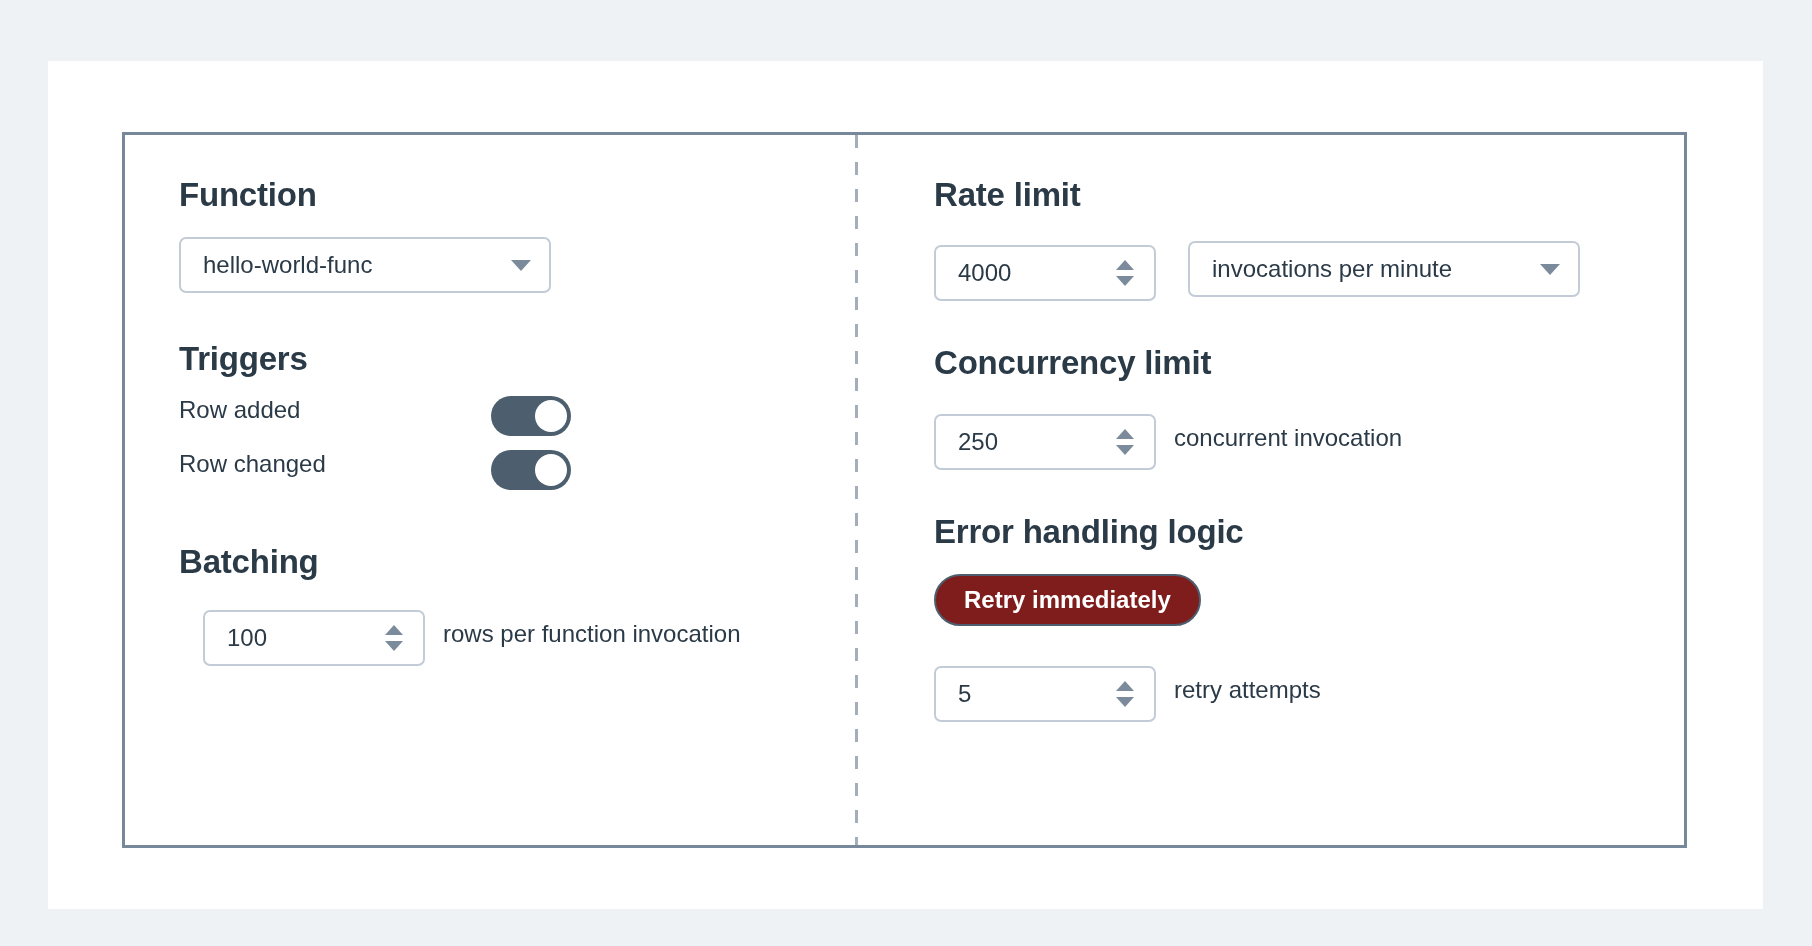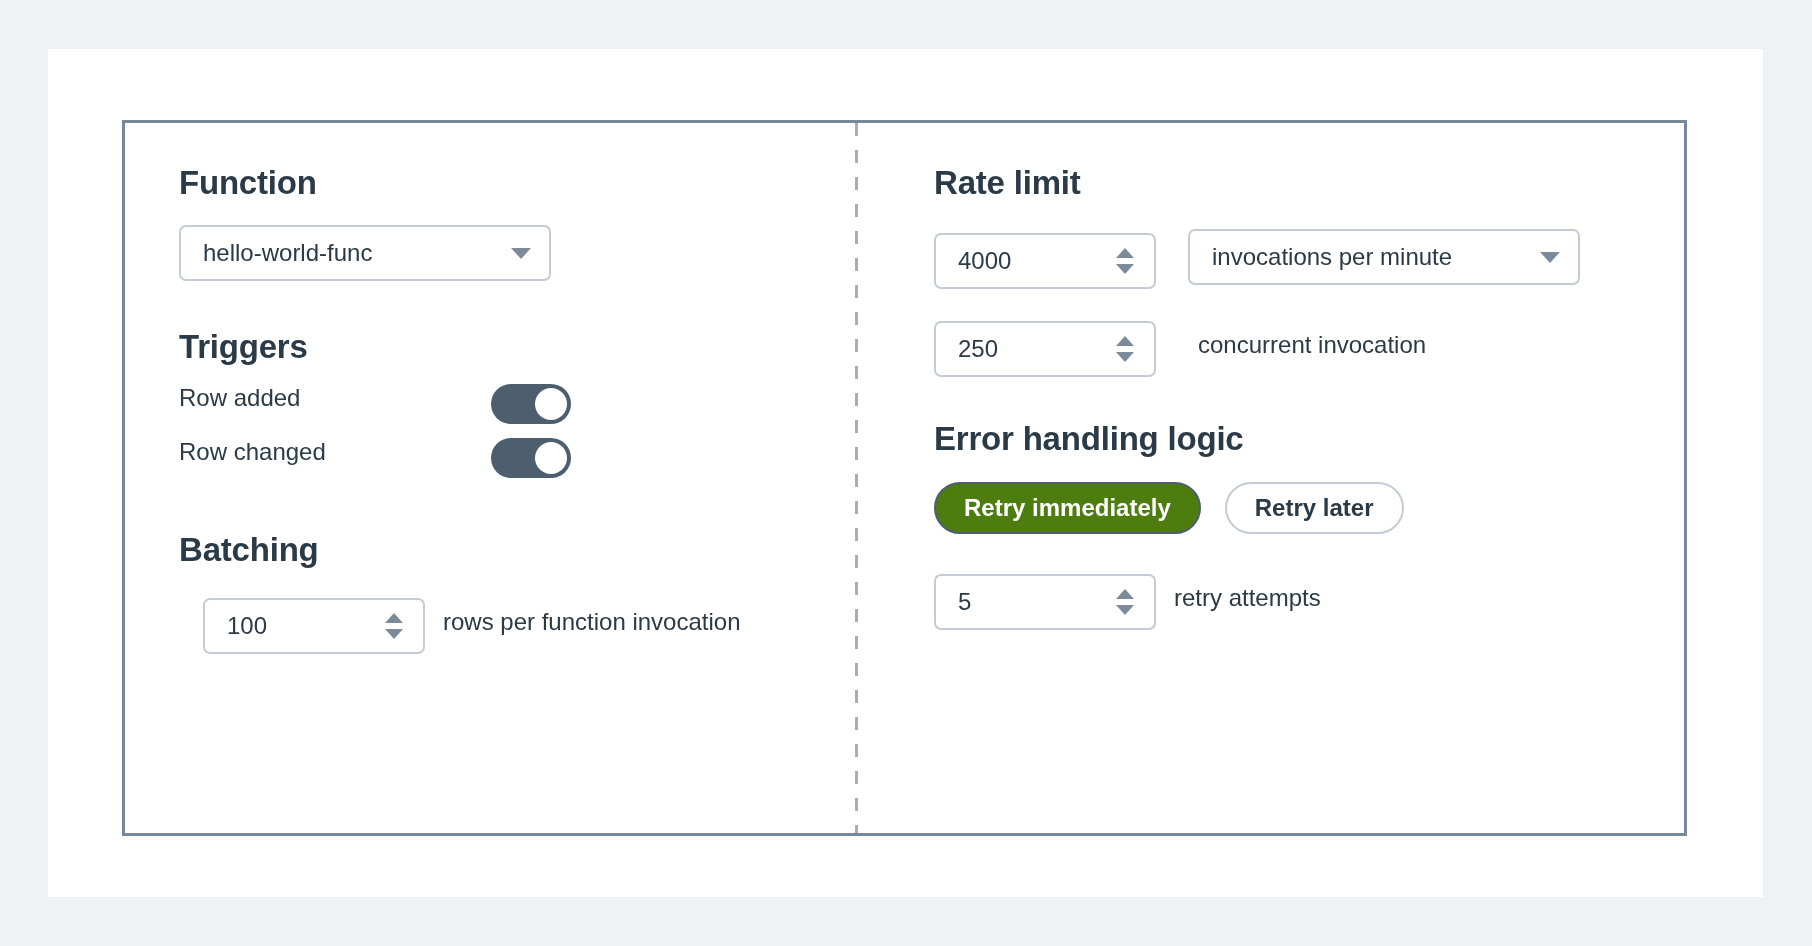--- a/index.html
+++ b/index.html
@@ -12,21 +12,21 @@
     background: #eef2f5;
     font-family: "Liberation Sans", sans-serif;
     -webkit-font-smoothing: antialiased;
     overflow: hidden;
   }
 
   
   .card {
     position: absolute;
     left: 48px;
-    top: 49px;
+    top: 61px;
     width: 1715px;
     height: 848px;
     background: #ffffff;
   }
 
   
   .panel {
     position: absolute;
     left: 74px;   
     top: 71px;    
@@ -195,21 +195,21 @@
     border-radius: 26px;
     display: flex;
     align-items: center;
     justify-content: center;
     padding: 0 28px;
     font-size: 24px;
     font-weight: bold;
     white-space: nowrap;
   }
   .pill.selected {
-    background: #4d7c0f;
+    background: #7f1d1d;
     color: #ffffff;
     border: 2px solid #4d5f6e;
   }
   .pill.unselected {
     background: #ffffff;
     color: #2b3a47;
     border: 2px solid #c3ccd6;
   }
 </style>
 </head>
@@ -278,37 +278,37 @@
               <span class="down"></span>
             </span>
           </div>
 
           <div class="select" style="width: 392px; margin-left: 32px;">
             <span class="select-value">invocations per minute</span>
             <span class="tri-down"></span>
           </div>
         </div>
 
-
-        <div class="row" style="margin-top: 24px; gap: 24px;">
+        <h2 class="section-title" style="margin-top: 44px;">Concurrency limit</h2>
+
+        <div class="row" style="margin-top: 24px;">
           <div class="numbox" style="width: 222px;">
             <span class="num-value">250</span>
             <span class="stepper">
               <span class="up"></span>
               <span class="down"></span>
             </span>
           </div>
           <span class="unit-label" style="margin-left: 18px;">concurrent invocation</span>
         </div>
 
         <h2 class="section-title" style="margin-top: 44px;">Error handling logic</h2>
 
         <div class="pill-group" style="margin-top: 24px;">
           <div class="pill selected">Retry immediately</div>
-          <div class="pill unselected">Retry later</div>
         </div>
 
         <div class="row" style="margin-top: 32px;">
           <div class="numbox" style="width: 222px;">
             <span class="num-value">5</span>
             <span class="stepper">
               <span class="up"></span>
               <span class="down"></span>
             </span>
           </div>

